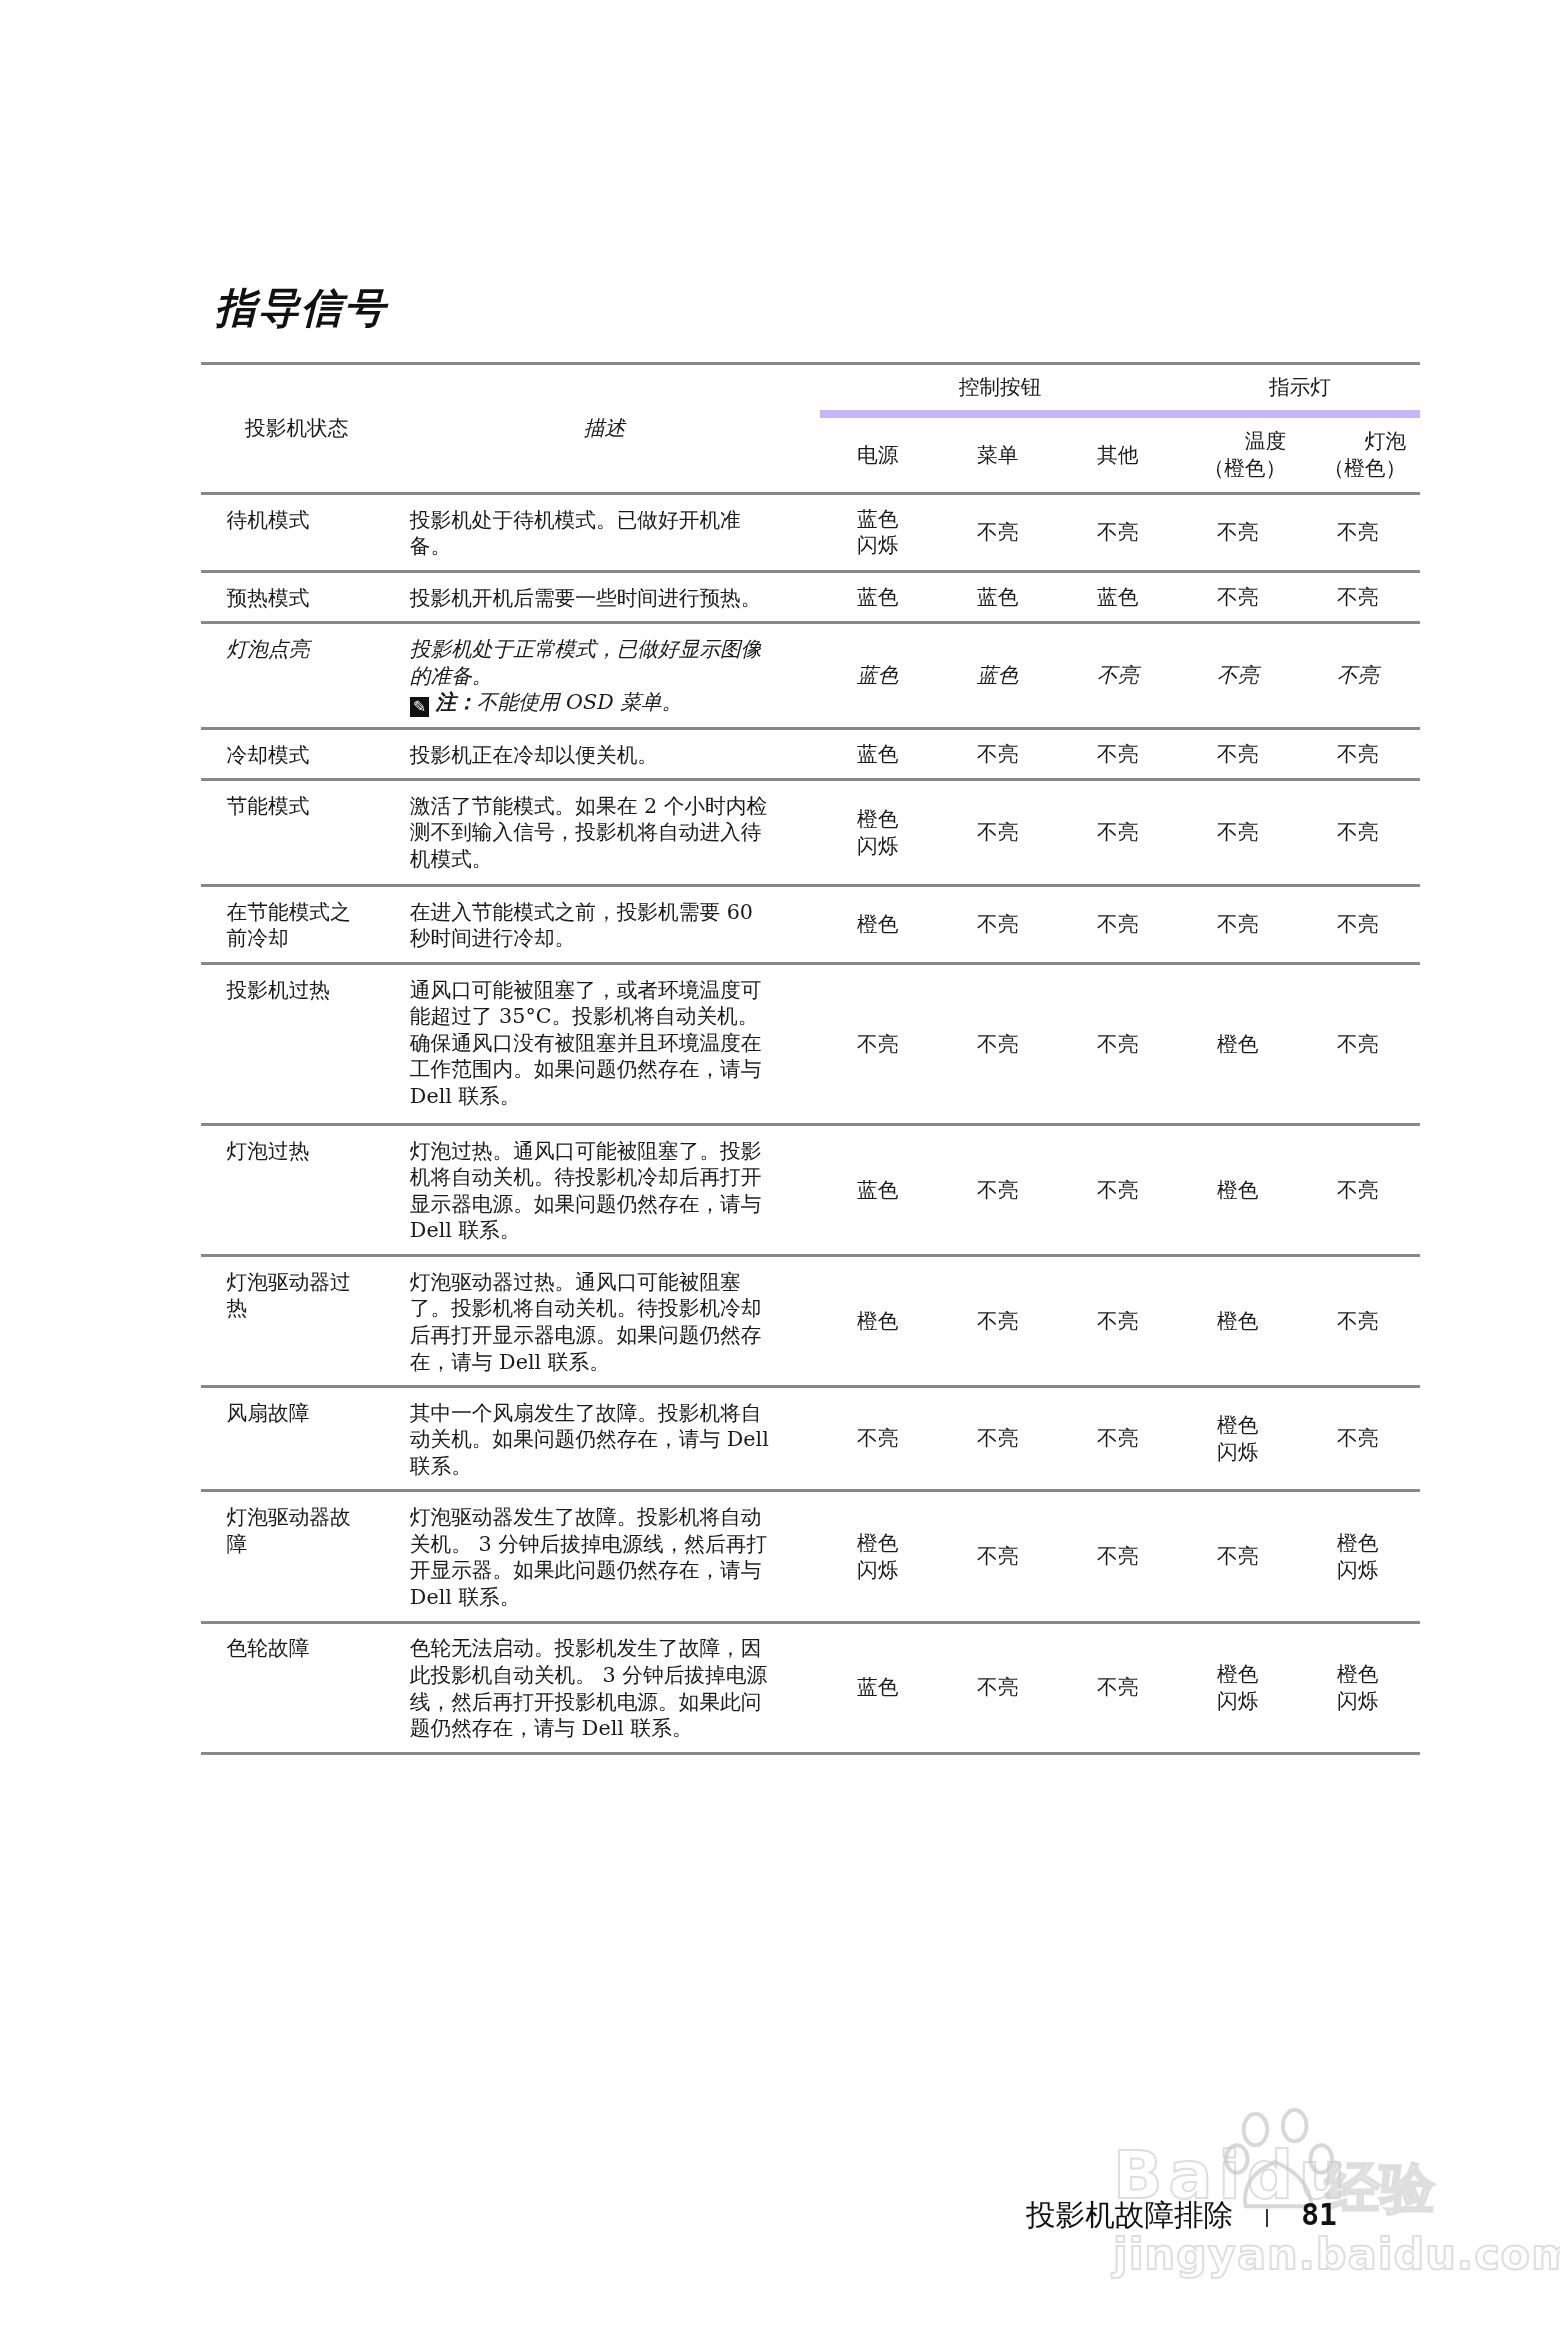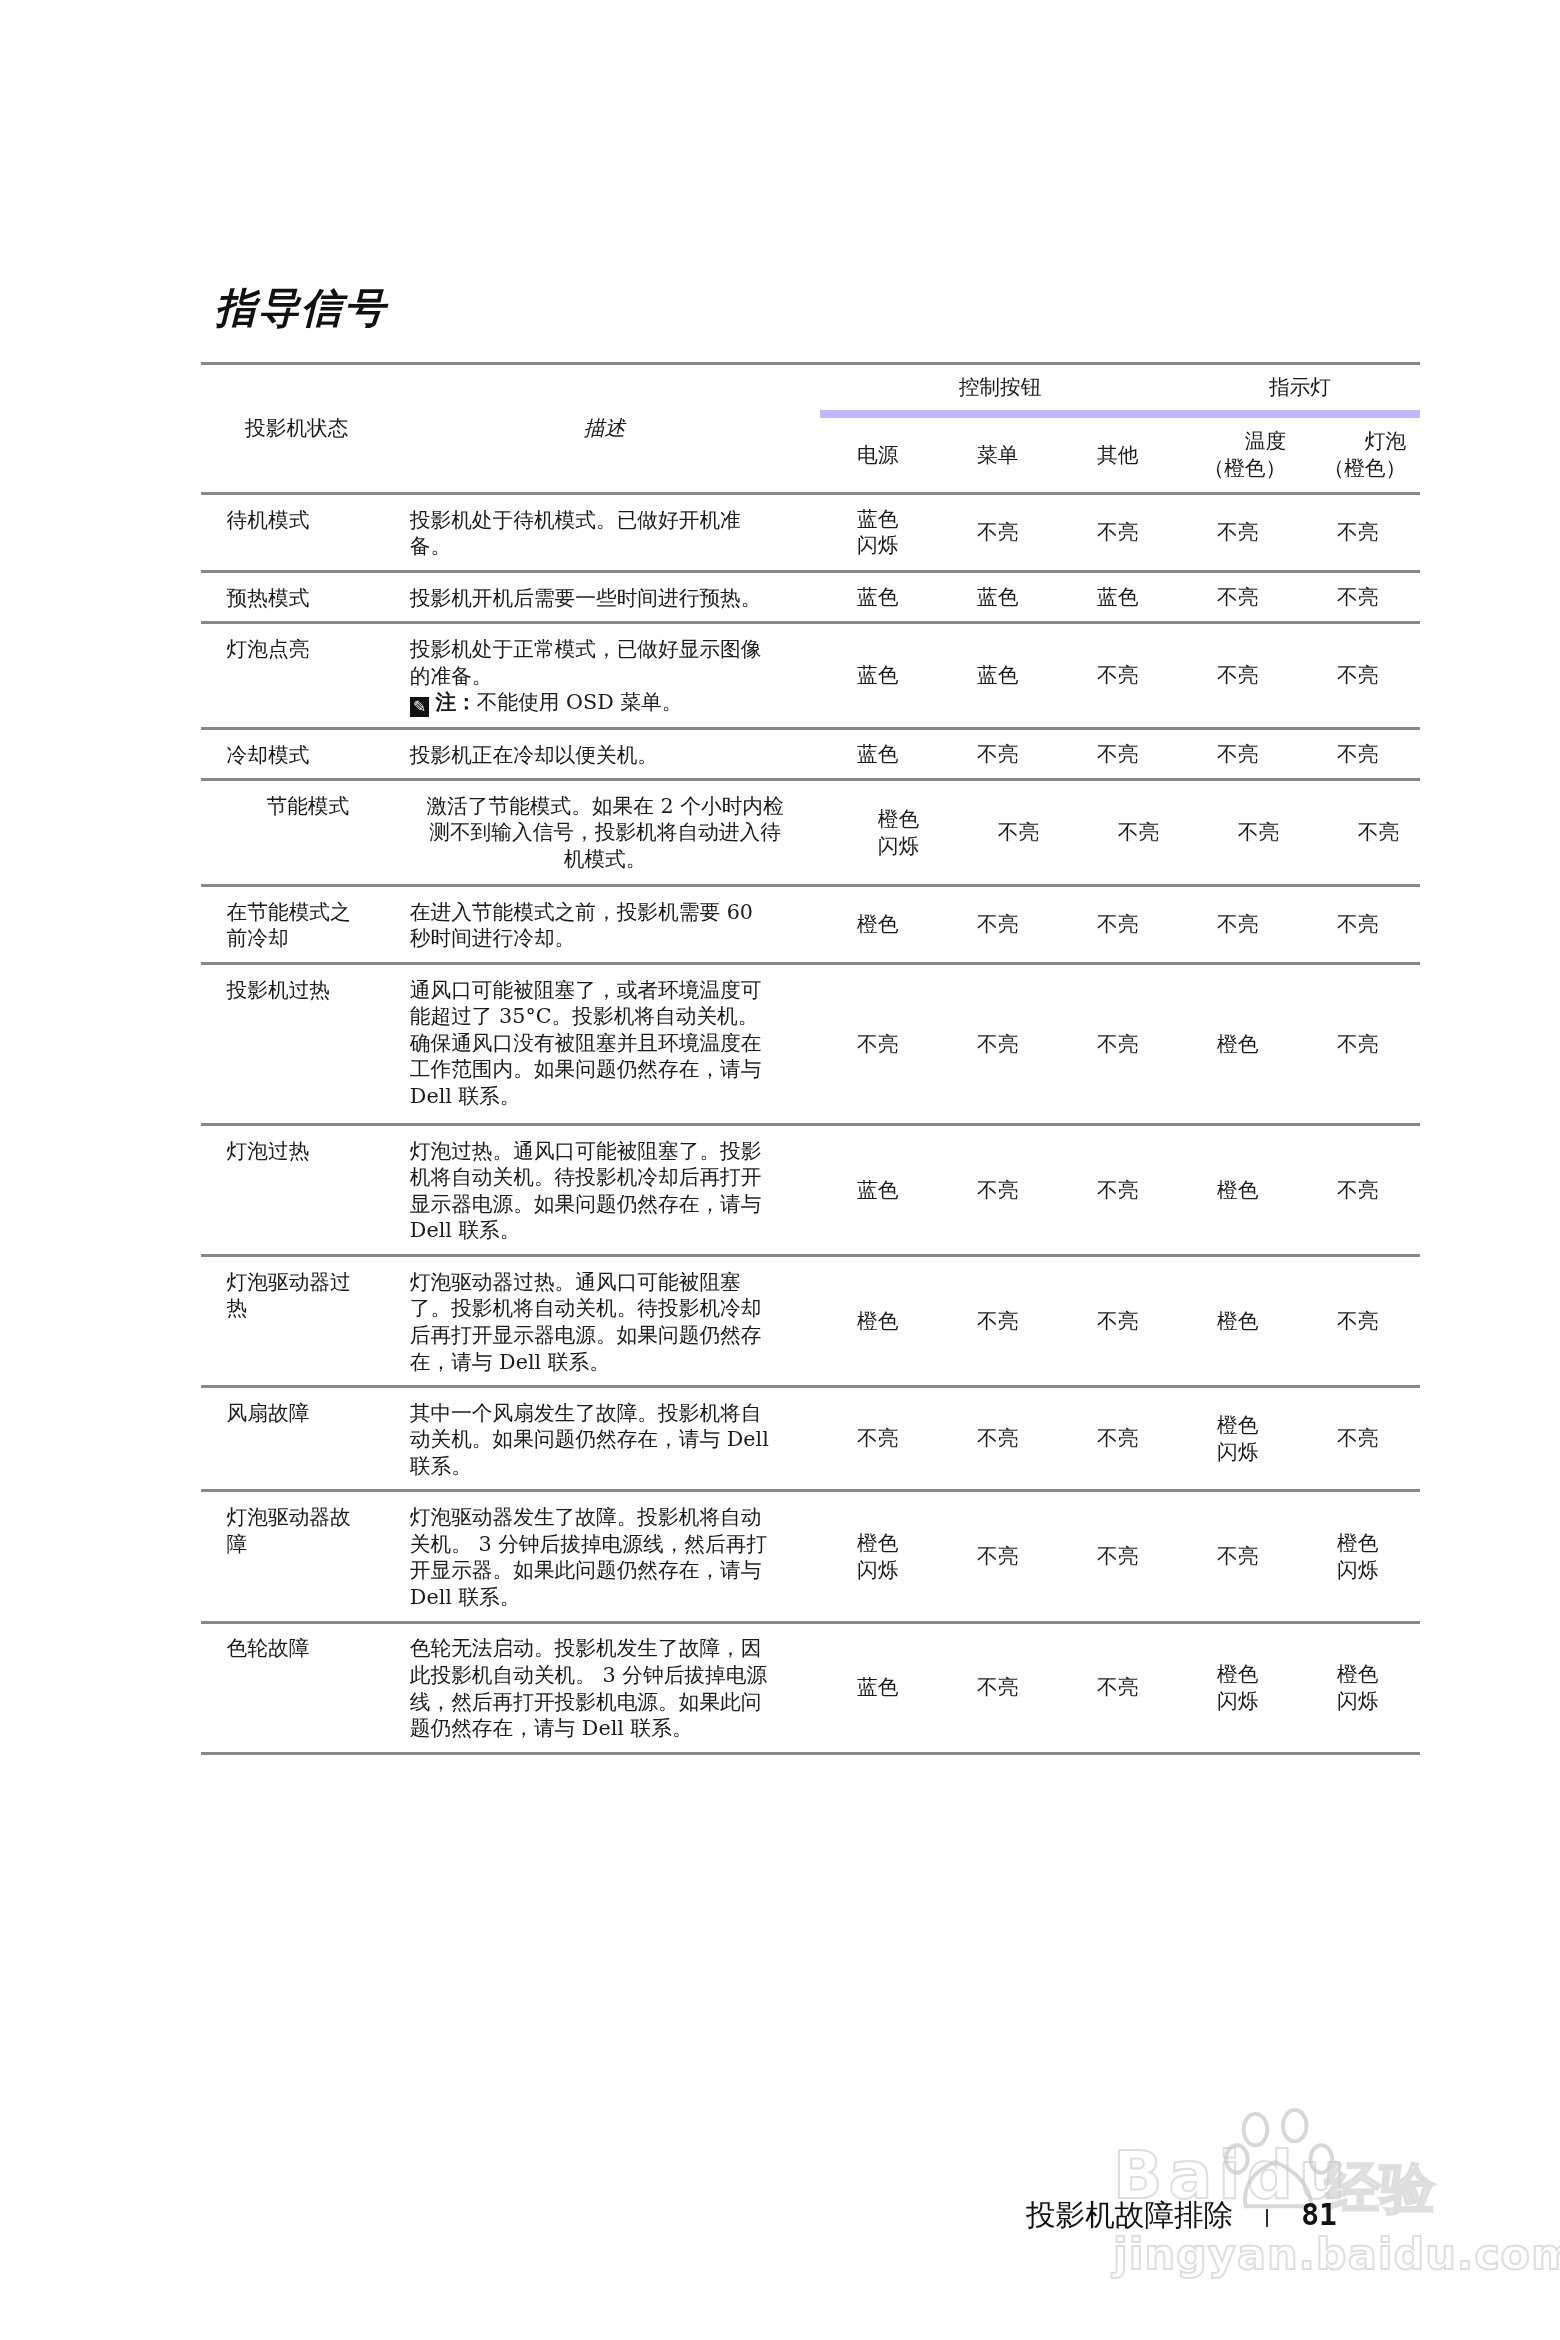--- a/index.html
+++ b/index.html
@@ -117,21 +117,21 @@
         <td class="val">
           <div>蓝色</div>
         </td>
         <td class="val">
           <div>不亮</div>
         </td>
         <td class="val">
           <div>不亮</div>
         </td>
       </tr>
-      <tr style="height: 101px;">
+      <tr style="height: 101px; font-style: italic;">
         <td class="state">
           <div>灯泡点亮</div>
         </td>
         <td class="desc">
           <div>投影机处于正常模式，已做好显示图像</div>
           <div>的准备。</div>
           <div class="note"><span class="note-icon">✎</span><span class="note-label">注：</span><span>不能使用 OSD 菜单。</span></div>
         </td>
         <td class="val">
           <div>蓝色</div>
@@ -165,21 +165,21 @@
         <td class="val">
           <div>不亮</div>
         </td>
         <td class="val">
           <div>不亮</div>
         </td>
         <td class="val">
           <div>不亮</div>
         </td>
       </tr>
-      <tr style="height: 106px; text-align: center;">
+      <tr style="height: 106px;">
         <td class="state">
           <div>节能模式</div>
         </td>
         <td class="desc">
           <div>激活了节能模式。如果在 2 个小时内检</div>
           <div>测不到输入信号，投影机将自动进入待</div>
           <div>机模式。</div>
         </td>
         <td class="val">
           <div>橙色</div>

